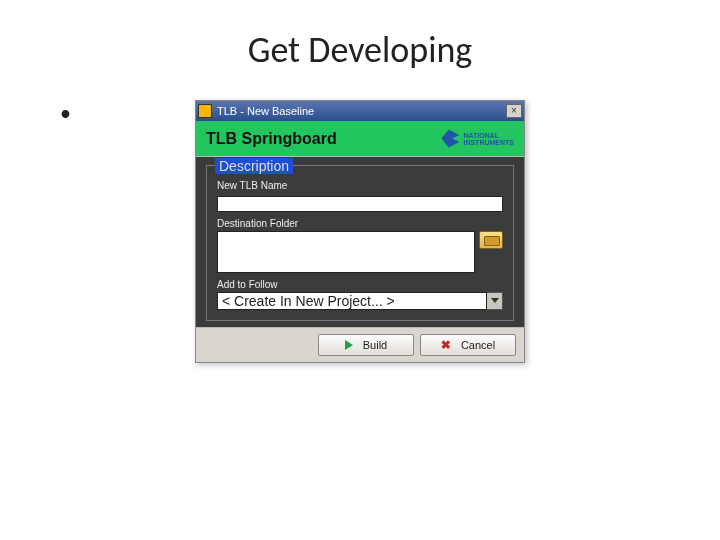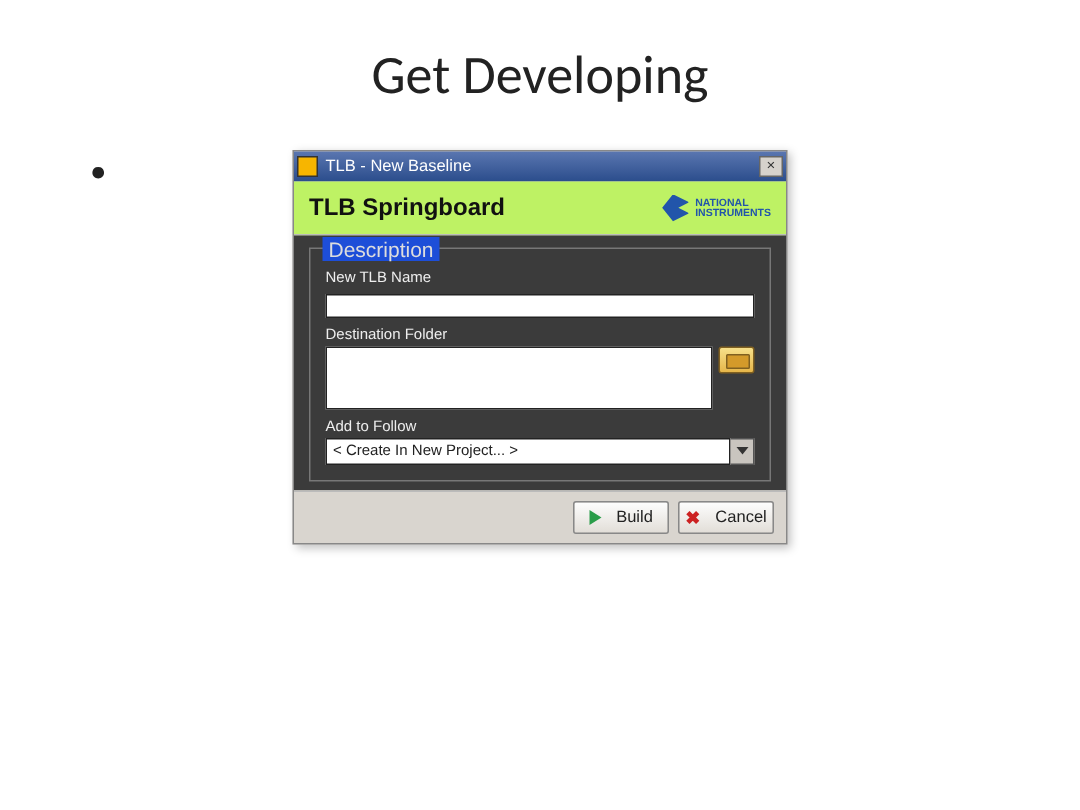--- a/index.html
+++ b/index.html
@@ -88,21 +88,21 @@
     width: 16px; height: 14px;
     background: #d6d2cc;
     border: 1px solid #666;
     color: #333;
     font-size: 10px;
     line-height: 12px;
     text-align: center;
     cursor: pointer;
   }
   .header-band {
-    background: #bef264;
+    background: #22c55e;
     border-bottom: 1px solid #bbb;
     display: flex;
     align-items: center;
     height: 36px;
     padding: 0 10px;
   }
   .header-title {
     font-weight: bold;
     font-size: 16px;
     color: #111;
@@ -194,21 +194,21 @@
   }
   .select-row {
     display: flex;
     align-items: center;
   }
   .select-box {
     flex: 1;
     height: 18px;
     background: #fff;
     border: 1px solid #222;
-    font-size: 10px;
+    font-size: 14px;
     line-height: 16px;
     padding: 0 4px;
     color: #222;
   }
   .select-arrow {
     width: 16px;
     height: 18px;
     background: #c9c5bf;
     border: 1px solid #555;
     border-left: none;
@@ -225,21 +225,21 @@
   }
   .button-bar {
     background: #d9d5cf;
     padding: 6px 8px;
     display: flex;
     justify-content: flex-end;
     gap: 6px;
     border-top: 1px solid #bbb;
   }
   .btn {
-    width: 64px;
+    width: 96px;
     height: 22px;
     background: linear-gradient(#fdfdfd, #e2ded8);
     border: 1px solid #888;
     border-radius: 2px;
     font-size: 11px;
     display: flex;
     align-items: center;
     justify-content: center;
     gap: 10px;
     cursor: pointer;

